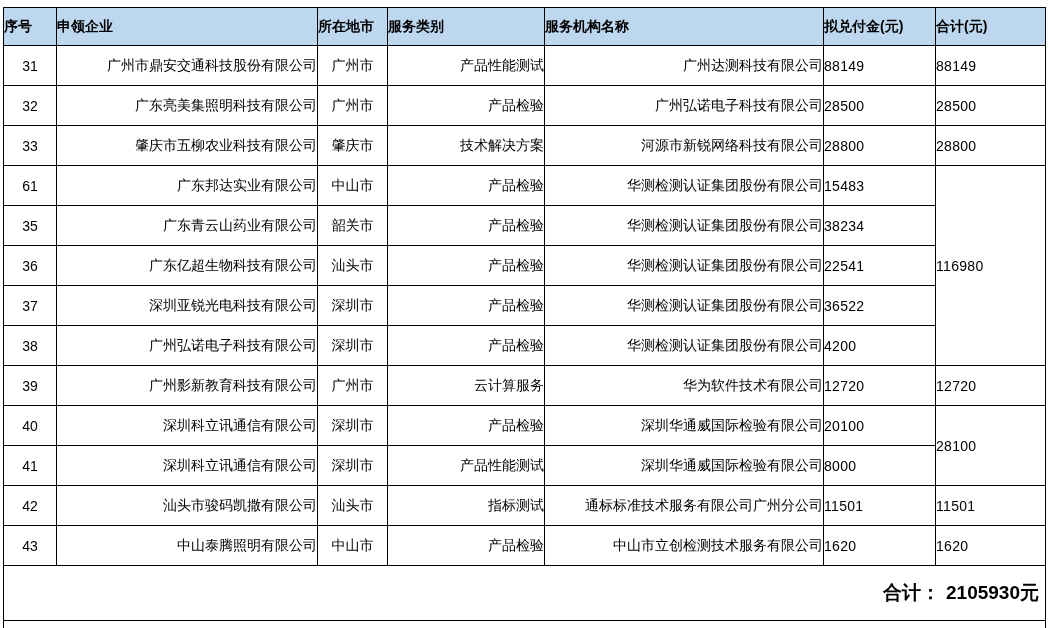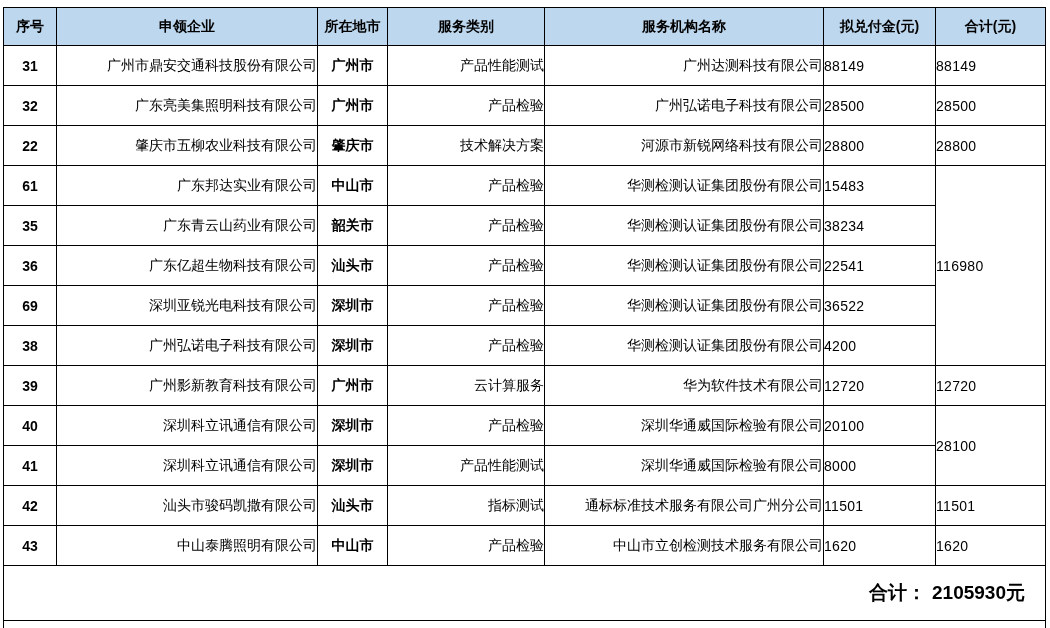--- a/index.html
+++ b/index.html
@@ -27,36 +27,36 @@
     overflow: hidden;
     white-space: nowrap;
     padding: 0;
     vertical-align: middle;
   }
   .grant-table thead th {
     background: var(--header-bg);
     height: 38px;
     font-size: 14px;
     font-weight: bold;
-    text-align: center;
+    text-align: left;
   }
   .grant-table tbody td {
     height: 40px;
     font-size: 14px;
     background: #ffffff;
   }
   .cell-left  { text-align: right; padding: 0 4px; }
-  .cell-center{ text-align: center; font-weight: bold; }
+  .cell-center{ text-align: center; }
   .cell-num   { text-align: left; font-size: 15px; letter-spacing: 0.3px; }
   tr.footer-row td {
     height: 55px;
     text-align: right;
     font-weight: bold;
     font-size: 19px;
-    padding-right: 20px;
+    padding-right: 6px;
     background: #ffffff;
   }
   tr.footer-row td .footer-label { margin-right: 6px; }
   tr.cut-row td {
     height: 8px;
     border-bottom: none;
     background: #ffffff;
   }
 </style>
 </head>
@@ -96,21 +96,21 @@
     <tr>
       <td class="cell-center">32</td>
       <td class="cell-left">广东亮美集照明科技有限公司</td>
       <td class="cell-center">广州市</td>
       <td class="cell-left">产品检验</td>
       <td class="cell-left">广州弘诺电子科技有限公司</td>
       <td class="cell-num">28500</td>
       <td class="cell-num">28500</td>
     </tr>
     <tr>
-      <td class="cell-center">22</td>
+      <td class="cell-center">33</td>
       <td class="cell-left">肇庆市五柳农业科技有限公司</td>
       <td class="cell-center">肇庆市</td>
       <td class="cell-left">技术解决方案</td>
       <td class="cell-left">河源市新锐网络科技有限公司</td>
       <td class="cell-num">28800</td>
       <td class="cell-num">28800</td>
     </tr>
     <tr>
       <td class="cell-center">61</td>
       <td class="cell-left">广东邦达实业有限公司</td>
@@ -130,21 +130,21 @@
     </tr>
     <tr>
       <td class="cell-center">36</td>
       <td class="cell-left">广东亿超生物科技有限公司</td>
       <td class="cell-center">汕头市</td>
       <td class="cell-left">产品检验</td>
       <td class="cell-left">华测检测认证集团股份有限公司</td>
       <td class="cell-num">22541</td>
     </tr>
     <tr>
-      <td class="cell-center">69</td>
+      <td class="cell-center">37</td>
       <td class="cell-left">深圳亚锐光电科技有限公司</td>
       <td class="cell-center">深圳市</td>
       <td class="cell-left">产品检验</td>
       <td class="cell-left">华测检测认证集团股份有限公司</td>
       <td class="cell-num">36522</td>
     </tr>
     <tr>
       <td class="cell-center">38</td>
       <td class="cell-left">广州弘诺电子科技有限公司</td>
       <td class="cell-center">深圳市</td>

